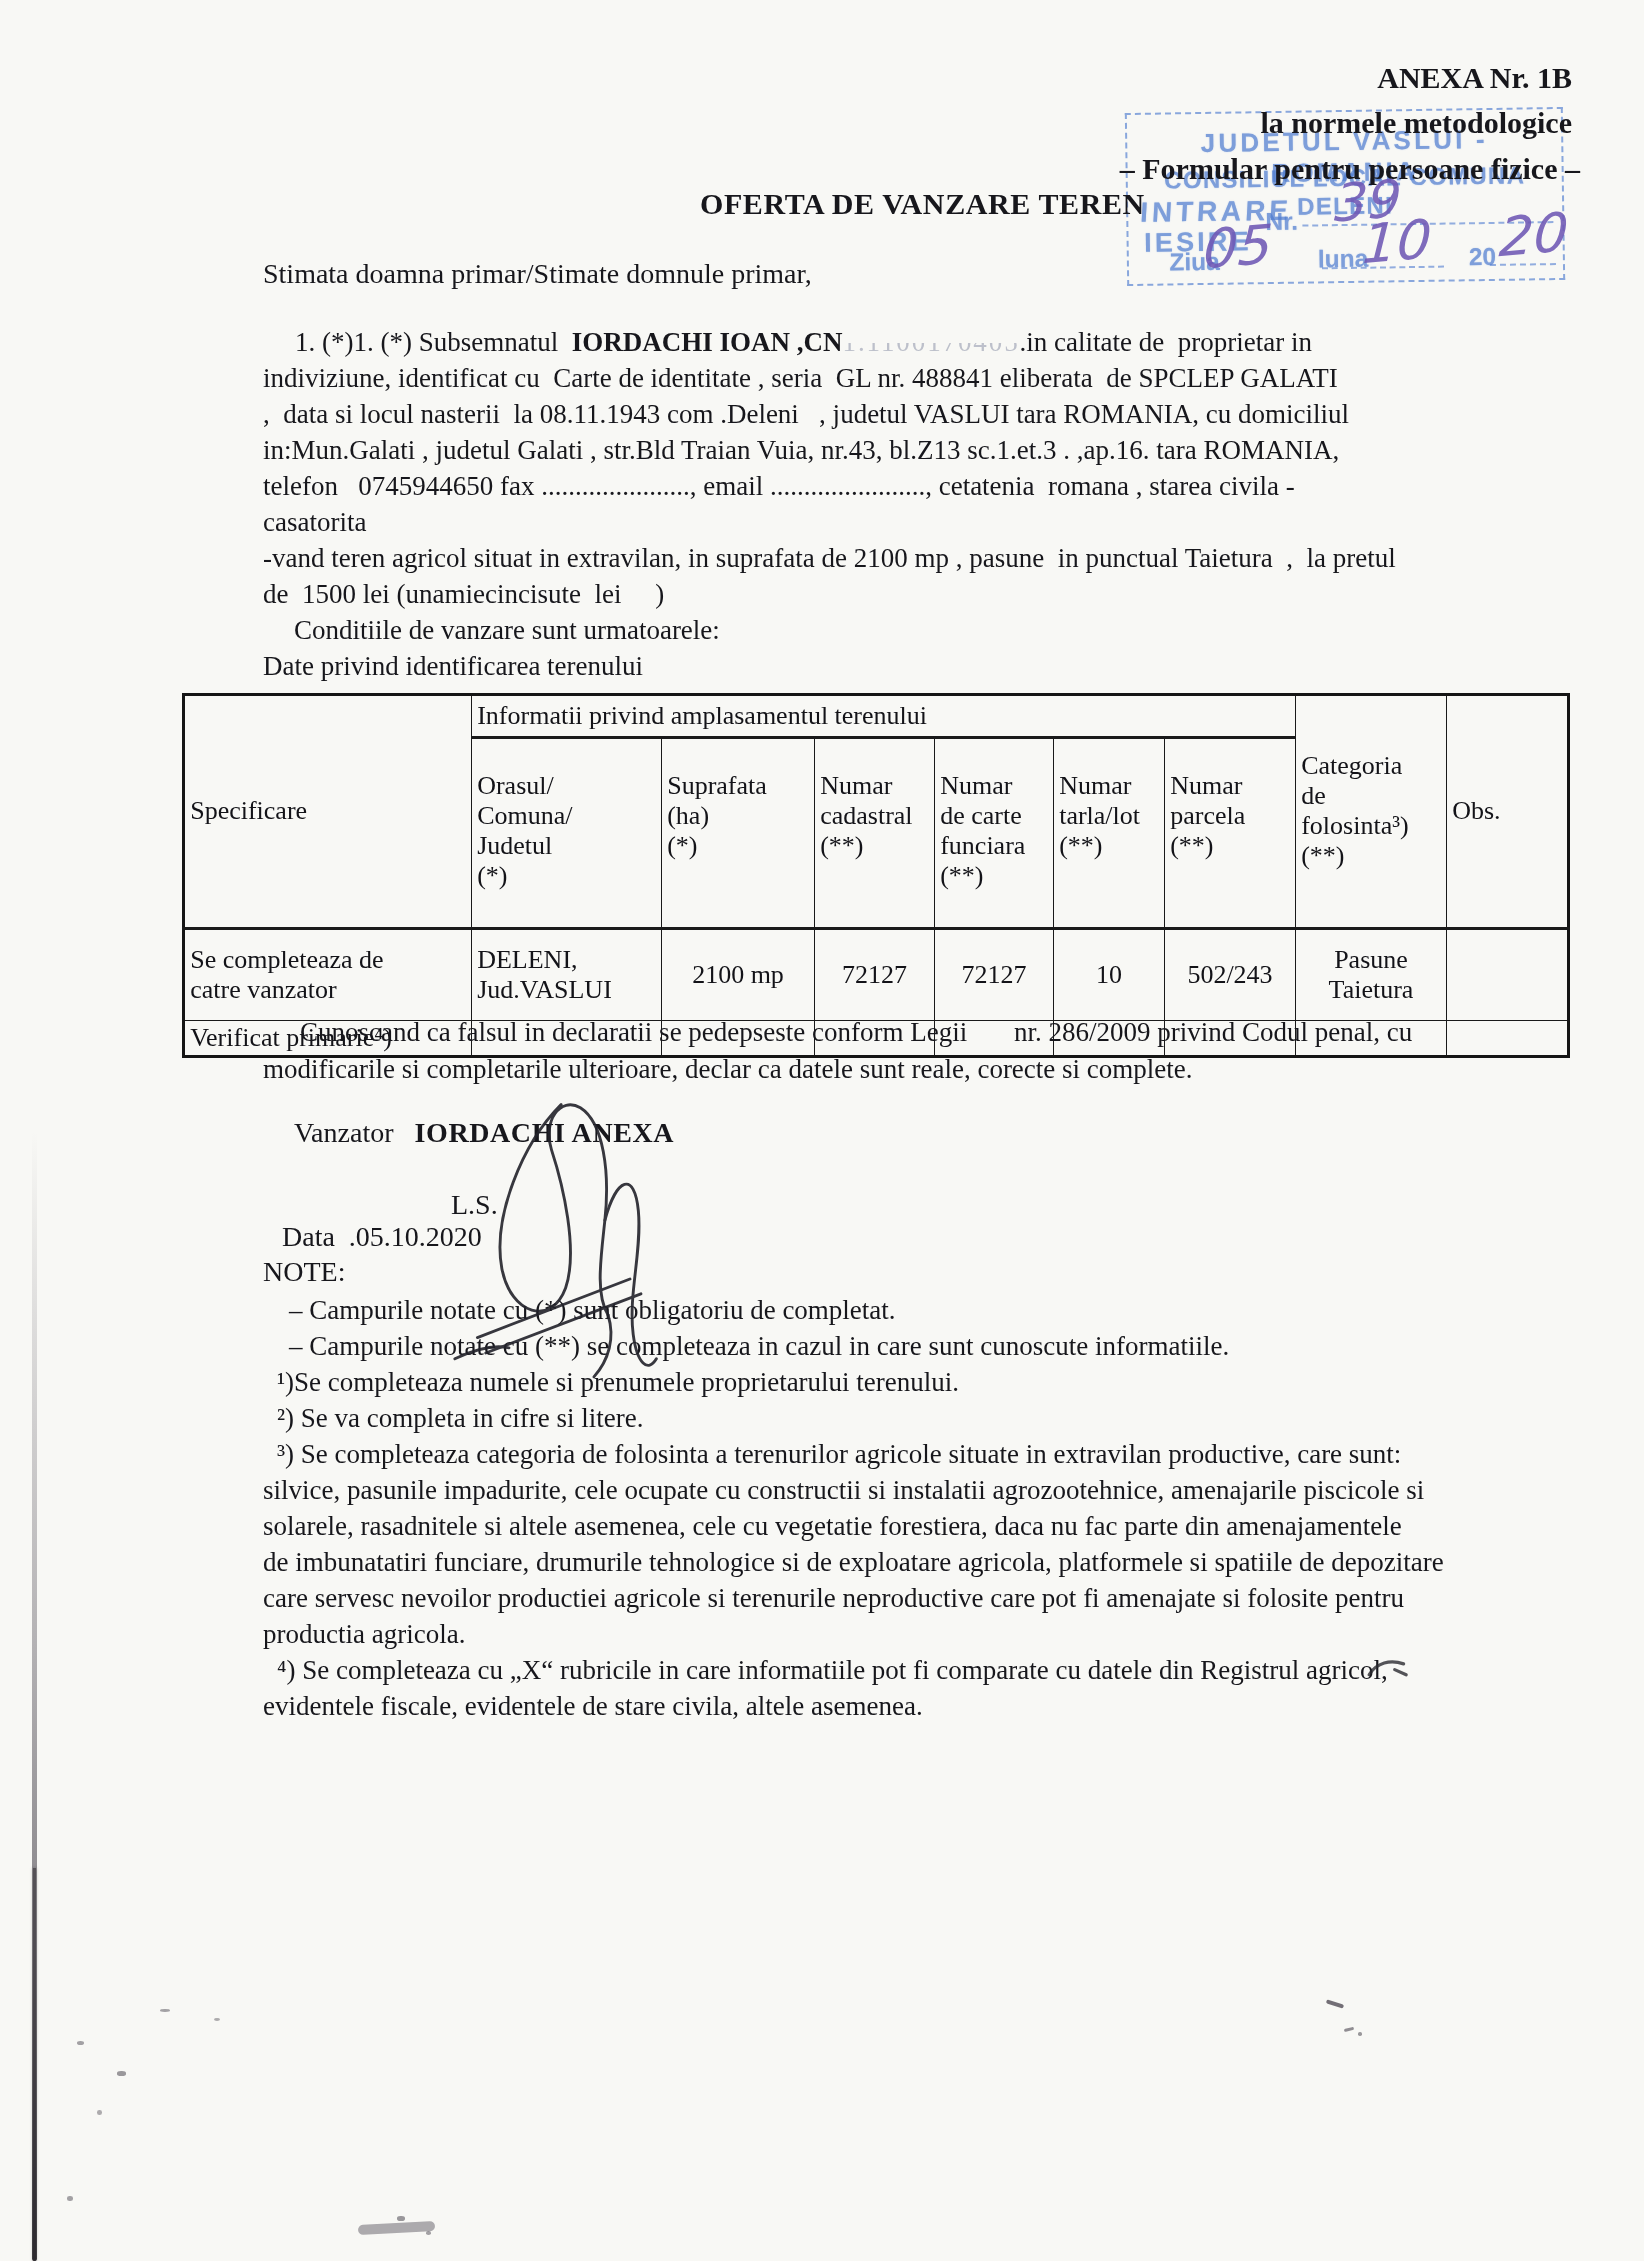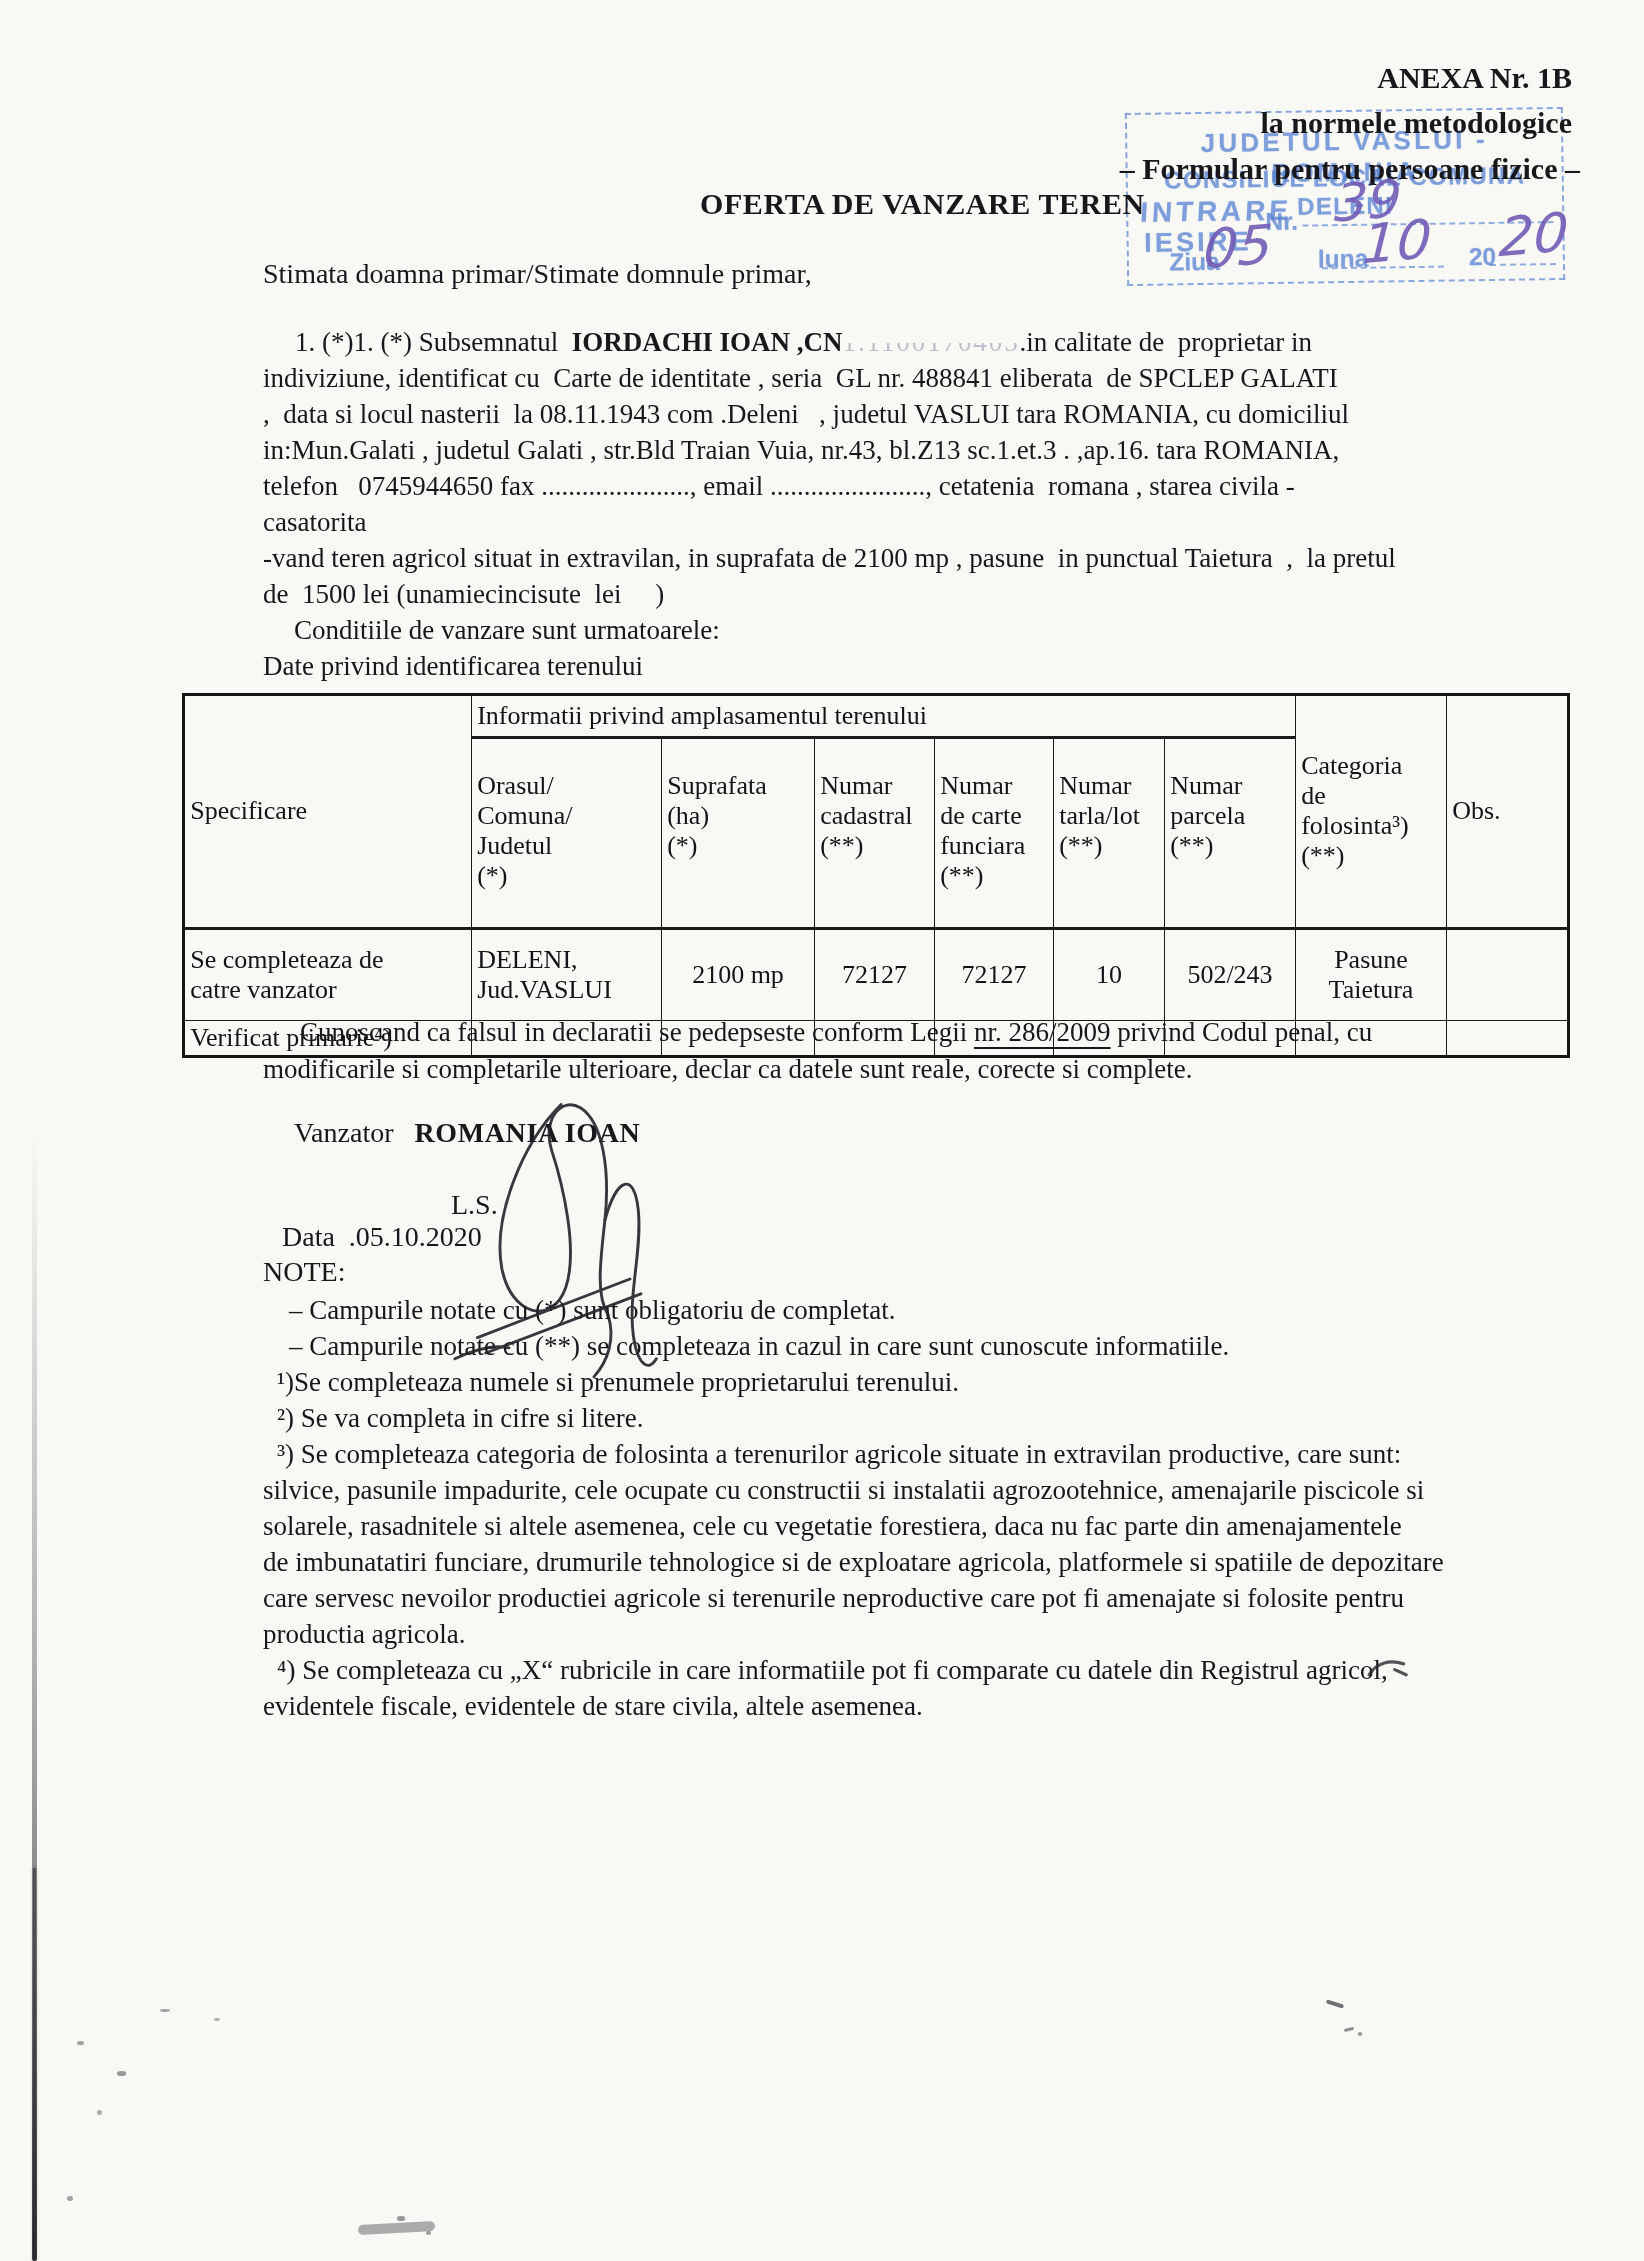--- a/index.html
+++ b/index.html
@@ -88,23 +88,23 @@
   .c-spec{vertical-align:middle;}
   .c-cat{vertical-align:middle;padding-top:0;}
   .c-obs{vertical-align:middle;margin-top:40px;}
   .tc{text-align:center;}
 
   
   .declaration{top:1017px;left:263px;width:1340px;font-size:27px;}
   .dln{height:37px;white-space:pre;}
   .ind58{padding-left:37px;}
   .ul{
-    text-decoration:underline;
     text-decoration-thickness:1.9px;
     text-underline-offset:5.8px;
+    margin-left:40px;
   }
 
   
   .vanzator{top:1117px;left:294px;font-size:28px;white-space:pre;z-index:2;}
   .vz-name{font-weight:bold;font-size:28px;letter-spacing:0.6px;}
   .ls{top:1189px;left:451px;font-size:28px;z-index:2;}
   .data-line{top:1221px;left:282px;font-size:28px;white-space:pre;z-index:2;}
   .note-title{top:1256px;left:263px;font-size:28px;}
   .sig-svg{left:416px;top:1082px;z-index:3;}
 
@@ -239,21 +239,21 @@
       <td></td>
     </tr>
   </tbody>
     </table>
 
   <div class="abs declaration">
     <div class="dln ind58"><span>Cunoscand ca falsul in declaratii se pedepseste conform Legii </span><span class="ul">nr. 286/2009</span><span> privind Codul penal, cu</span></div>
     <div class="dln">modificarile si completarile ulterioare, declar ca datele sunt reale, corecte si complete.</div>
   </div>
 
-  <div class="abs vanzator"><span>Vanzator   </span><span class="vz-name">ROMANIA IOAN</span></div>
+  <div class="abs vanzator"><span>Vanzator   </span><span class="vz-name">IORDACHI ANEXA</span></div>
   <div class="abs ls">L.S.</div>
   <div class="abs data-line">Data  .05.10.2020</div>
   <div class="abs note-title">NOTE:</div>
 
   <svg class="abs sig-svg" width="361" height="309" viewBox="0 0 560 480">
     <g fill="none" stroke="#23232b" stroke-width="4.5" stroke-linecap="round" opacity="0.9">
       <path d="M225,35 C165,95 118,210 133,290 C147,362 210,380 232,320 C252,262 228,160 210,105 C196,60 224,22 255,40 C291,63 301,140 293,215 C287,272 278,330 298,362"></path>
       <path d="M293,215 C311,148 339,138 345,200 C351,262 329,330 337,392 C343,438 360,452 373,430"></path>
       <path d="M298,362 C309,398 299,432 276,458"></path>
       <path d="M95,397 L332,306"></path>

